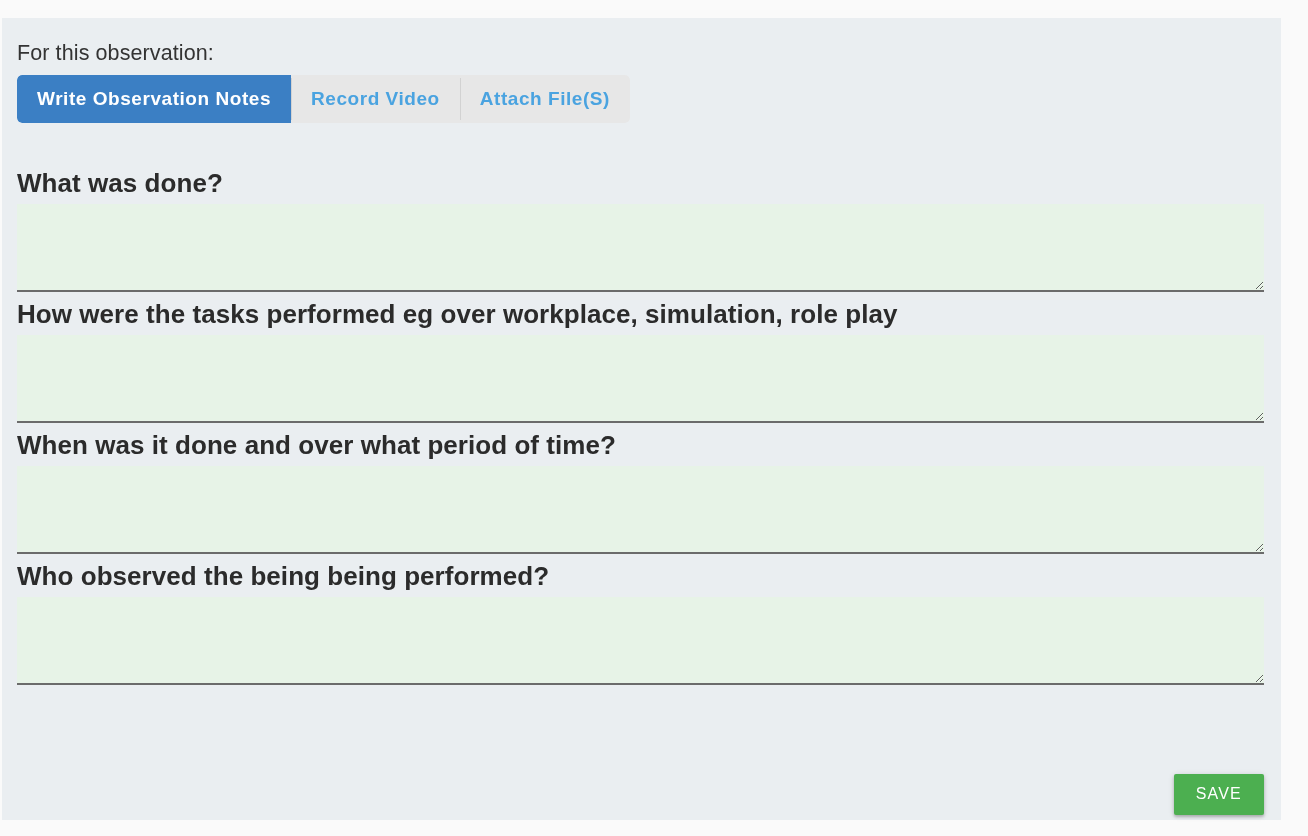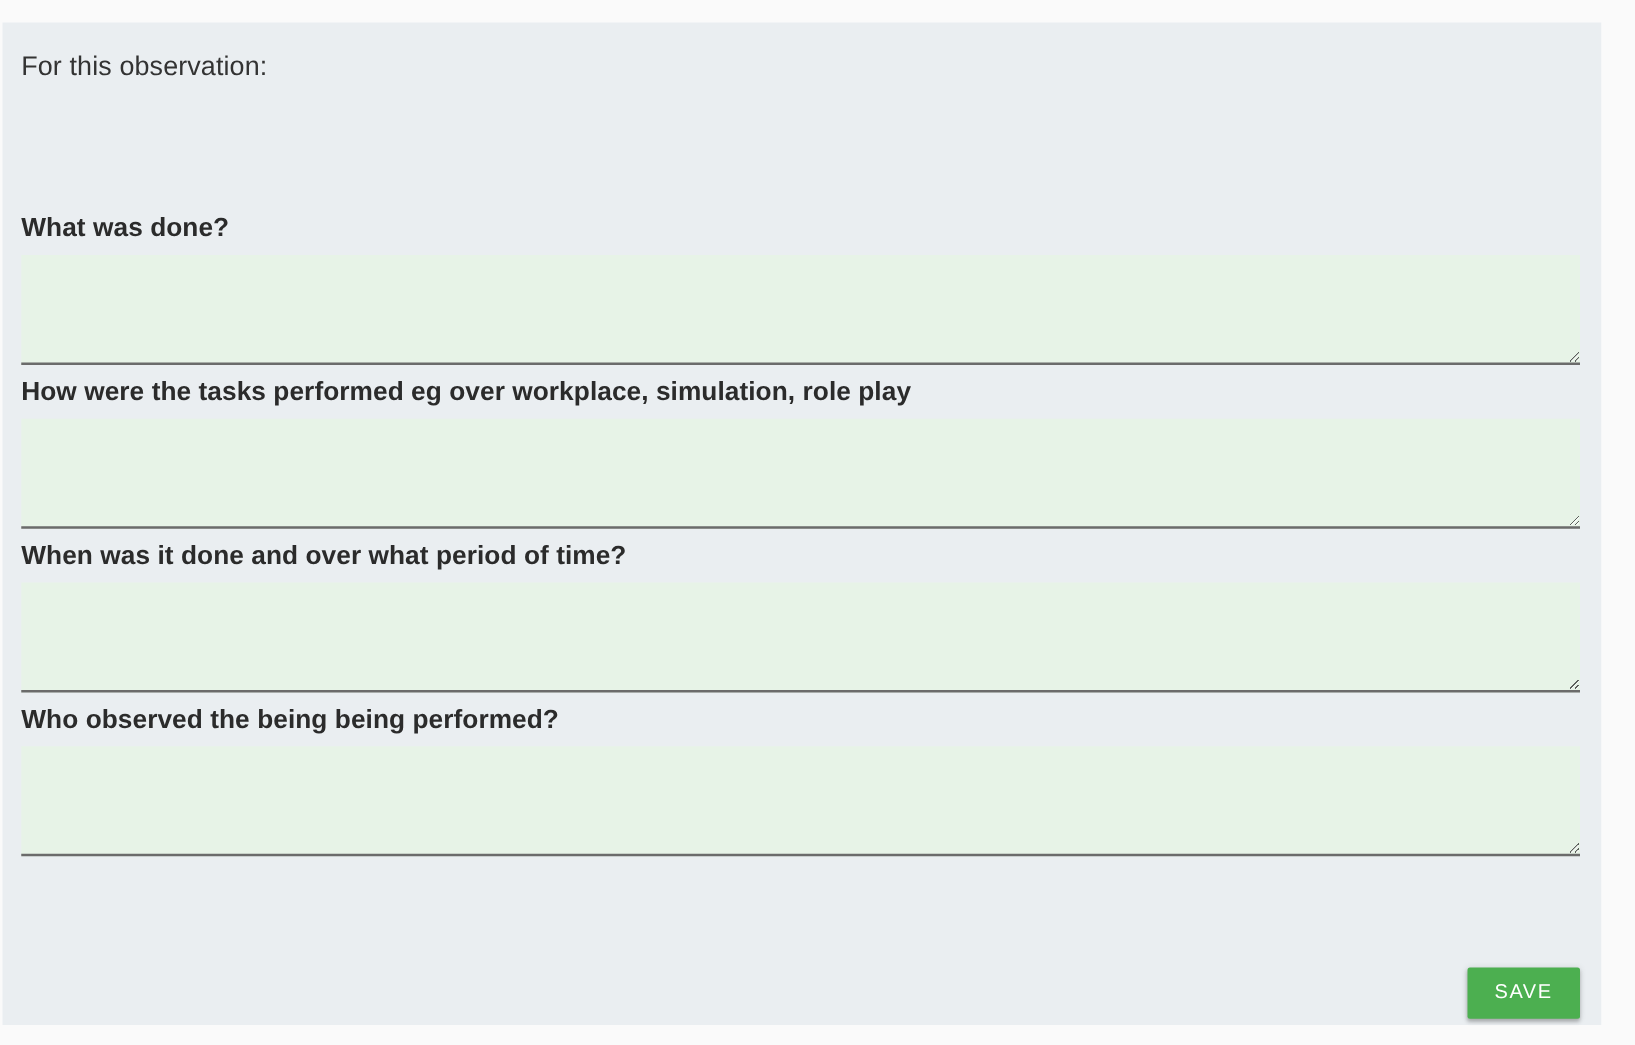--- a/index.html
+++ b/index.html
@@ -95,21 +95,21 @@
   .fields {
     position: absolute;
     left: 15px;
     top: 143px;
     width: 1249px;
   }
   .field-block {
     margin: 0 0 0 0;
   }
   .question-label {
-    font-size: 21px;
+    font-size: 26px;
     font-weight: bold;
     color: #2b2b2b;
     line-height: 24px;
     padding: 10px 0 9px 0;
     letter-spacing: 0.05px;
     white-space: nowrap;
   }
   .answer-area {
     display: block;
     width: 1247px;
@@ -155,20 +155,25 @@
     line-height: 1;
   }
 </style>
 </head>
 <body>
 
 <div id="observation-card">
 
   <div class="intro-label">For this observation:</div>
 
+  <div class="btn-group">
+    <button class="tab active">Write Observation Notes</button>
+    <button class="tab sep">Record Video</button>
+    <button class="tab sep">Attach File(S)</button>
+  </div>
 
   <div class="fields">
 
     <div class="field-block">
       <div class="question-label">What was done?</div>
       <textarea class="answer-area" placeholder="" style=""></textarea>
     </div>
 
     <div class="field-block">
       <div class="question-label">How were the tasks performed eg over workplace, simulation, role play</div>

